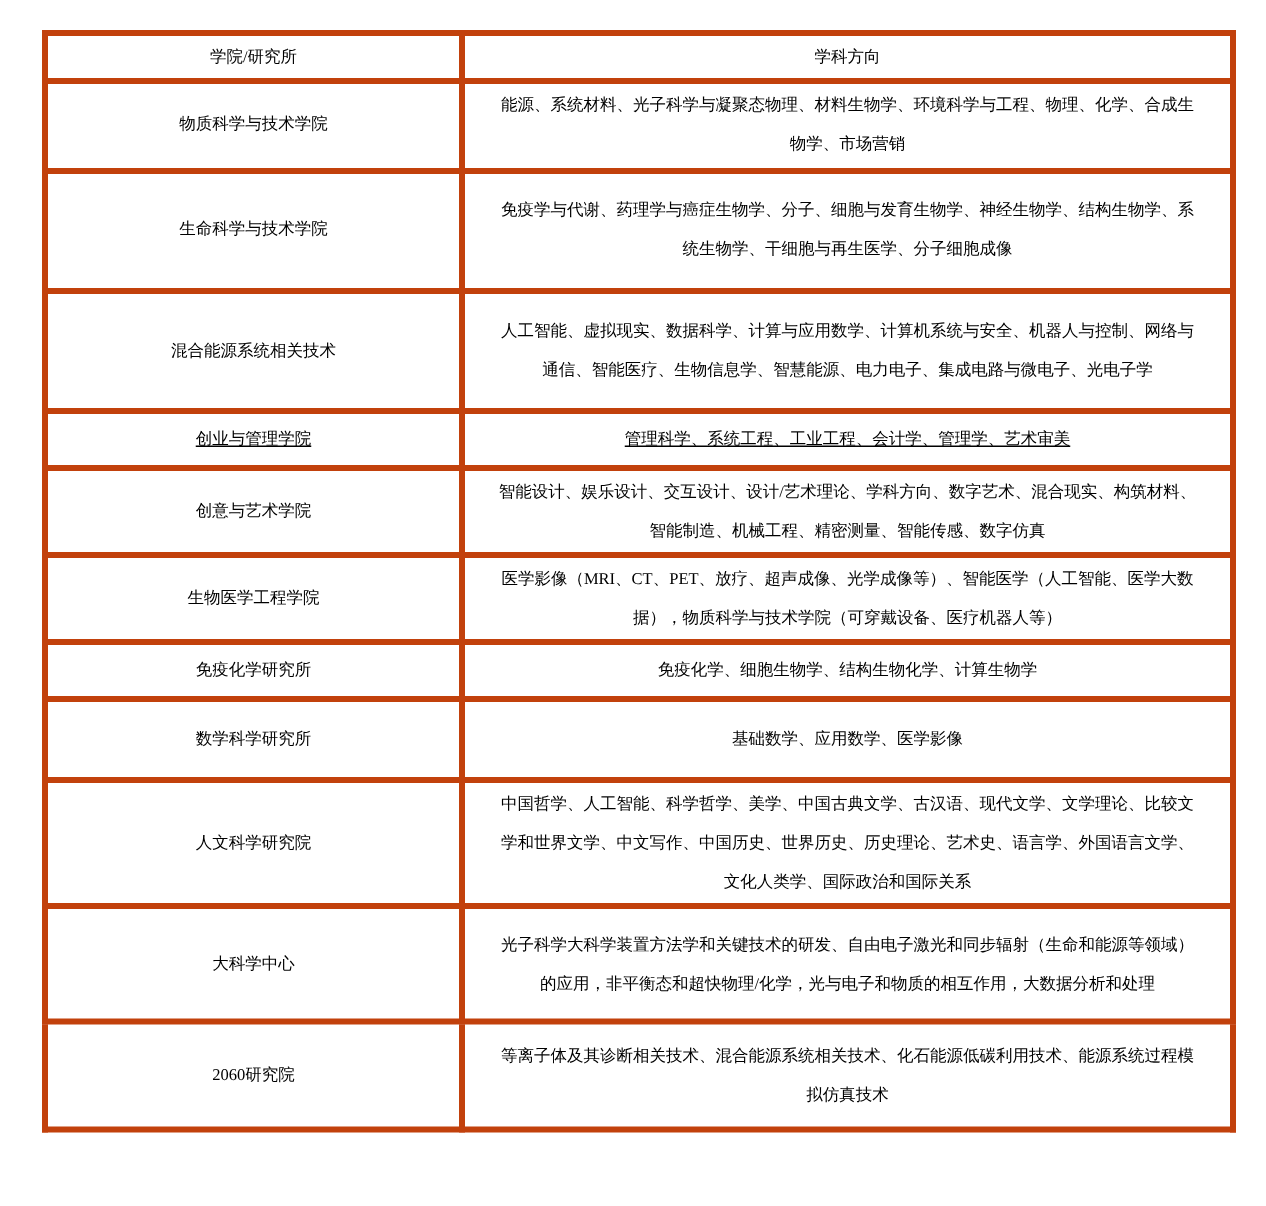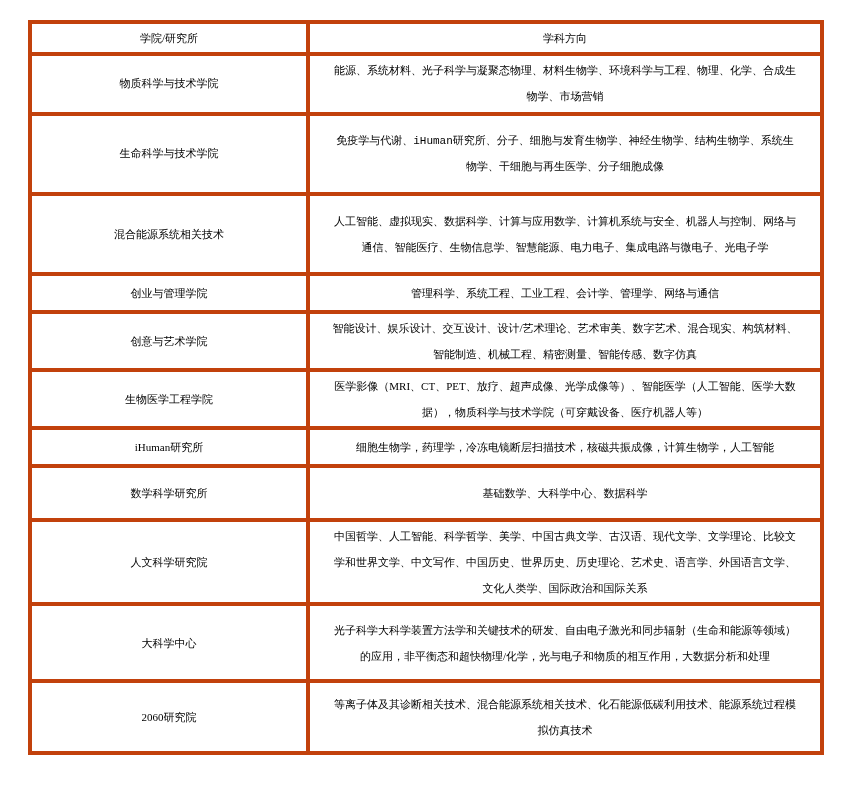--- a/index.html
+++ b/index.html
@@ -35,21 +35,21 @@
     padding: 1px 21px;
     box-sizing: border-box;
     word-break: break-all;
   }
   td.college { white-space: pre-line; }
   
   tr:nth-child(1)  { height: 32px; }
   tr:nth-child(2)  { height: 60px; font-family: Liberation Mono, monospace; }
   tr:nth-child(3)  { height: 80px; font-family: Liberation Mono, monospace; }
   tr:nth-child(4)  { height: 80px; }
-  tr:nth-child(5)  { height: 38px; }
+  tr:nth-child(5)  { height: 38px; text-decoration: underline; }
   tr:nth-child(6)  { height: 50px; }
   tr:nth-child(7)  { height: 52px; }
   tr:nth-child(8)  { height: 38px; }
   tr:nth-child(9)  { height: 54px; }
   tr:nth-child(10) { height: 36px; }
   tr:nth-child(11) { height: 77px; }
   tr:nth-child(12) { height: 72px; }
   tr:nth-child(13) { height: 48px; }
   tr:nth-child(14) { height: 48px; }
 </style>
@@ -66,45 +66,45 @@
       <tr>
         <th>学院/研究所</th>
         <th>学科方向</th>
       </tr>
       <tr>
         <td class="college">物质科学与技术学院</td>
         <td class="directions">能源、系统材料、光子科学与凝聚态物理、材料生物学、环境科学与工程、物理、化学、合成生物学、市场营销</td>
       </tr>
       <tr>
         <td class="college">生命科学与技术学院</td>
-        <td class="directions">免疫学与代谢、iHuman研究所、分子、细胞与发育生物学、神经生物学、结构生物学、系统生物学、干细胞与再生医学、分子细胞成像</td>
+        <td class="directions">免疫学与代谢、药理学与癌症生物学、分子、细胞与发育生物学、神经生物学、结构生物学、系统生物学、干细胞与再生医学、分子细胞成像</td>
       </tr>
       <tr>
         <td class="college">混合能源系统相关技术</td>
         <td class="directions">人工智能、虚拟现实、数据科学、计算与应用数学、计算机系统与安全、机器人与控制、网络与通信、智能医疗、生物信息学、智慧能源、电力电子、集成电路与微电子、光电子学</td>
       </tr>
       <tr>
         <td class="college">创业与管理学院</td>
-        <td class="directions">管理科学、系统工程、工业工程、会计学、管理学、网络与通信</td>
+        <td class="directions">管理科学、系统工程、工业工程、会计学、管理学、艺术审美</td>
       </tr>
       <tr>
         <td class="college">创意与艺术学院</td>
-        <td class="directions">智能设计、娱乐设计、交互设计、设计/艺术理论、艺术审美、数字艺术、混合现实、构筑材料、智能制造、机械工程、精密测量、智能传感、数字仿真</td>
+        <td class="directions">智能设计、娱乐设计、交互设计、设计/艺术理论、学科方向、数字艺术、混合现实、构筑材料、智能制造、机械工程、精密测量、智能传感、数字仿真</td>
       </tr>
       <tr>
         <td class="college">生物医学工程学院</td>
         <td class="directions">医学影像（MRI、CT、PET、放疗、超声成像、光学成像等）、智能医学（人工智能、医学大数据），物质科学与技术学院（可穿戴设备、医疗机器人等）</td>
       </tr>
       <tr>
-        <td class="college">iHuman研究所</td>
-        <td class="directions">细胞生物学，药理学，冷冻电镜断层扫描技术，核磁共振成像，计算生物学，人工智能</td>
+        <td class="college">免疫化学研究所</td>
+        <td class="directions">免疫化学、细胞生物学、结构生物化学、计算生物学</td>
       </tr>
       <tr>
         <td class="college">数学科学研究所</td>
-        <td class="directions">基础数学、大科学中心、数据科学</td>
+        <td class="directions">基础数学、应用数学、医学影像</td>
       </tr>
       <tr>
         <td class="college">人文科学研究院</td>
         <td class="directions">中国哲学、人工智能、科学哲学、美学、中国古典文学、古汉语、现代文学、文学理论、比较文学和世界文学、中文写作、中国历史、世界历史、历史理论、艺术史、语言学、外国语言文学、文化人类学、国际政治和国际关系</td>
       </tr>
       <tr>
         <td class="college">大科学中心</td>
         <td class="directions">光子科学大科学装置方法学和关键技术的研发、自由电子激光和同步辐射（生命和能源等领域）的应用，非平衡态和超快物理/化学，光与电子和物质的相互作用，大数据分析和处理</td>
       </tr>
       <tr>

